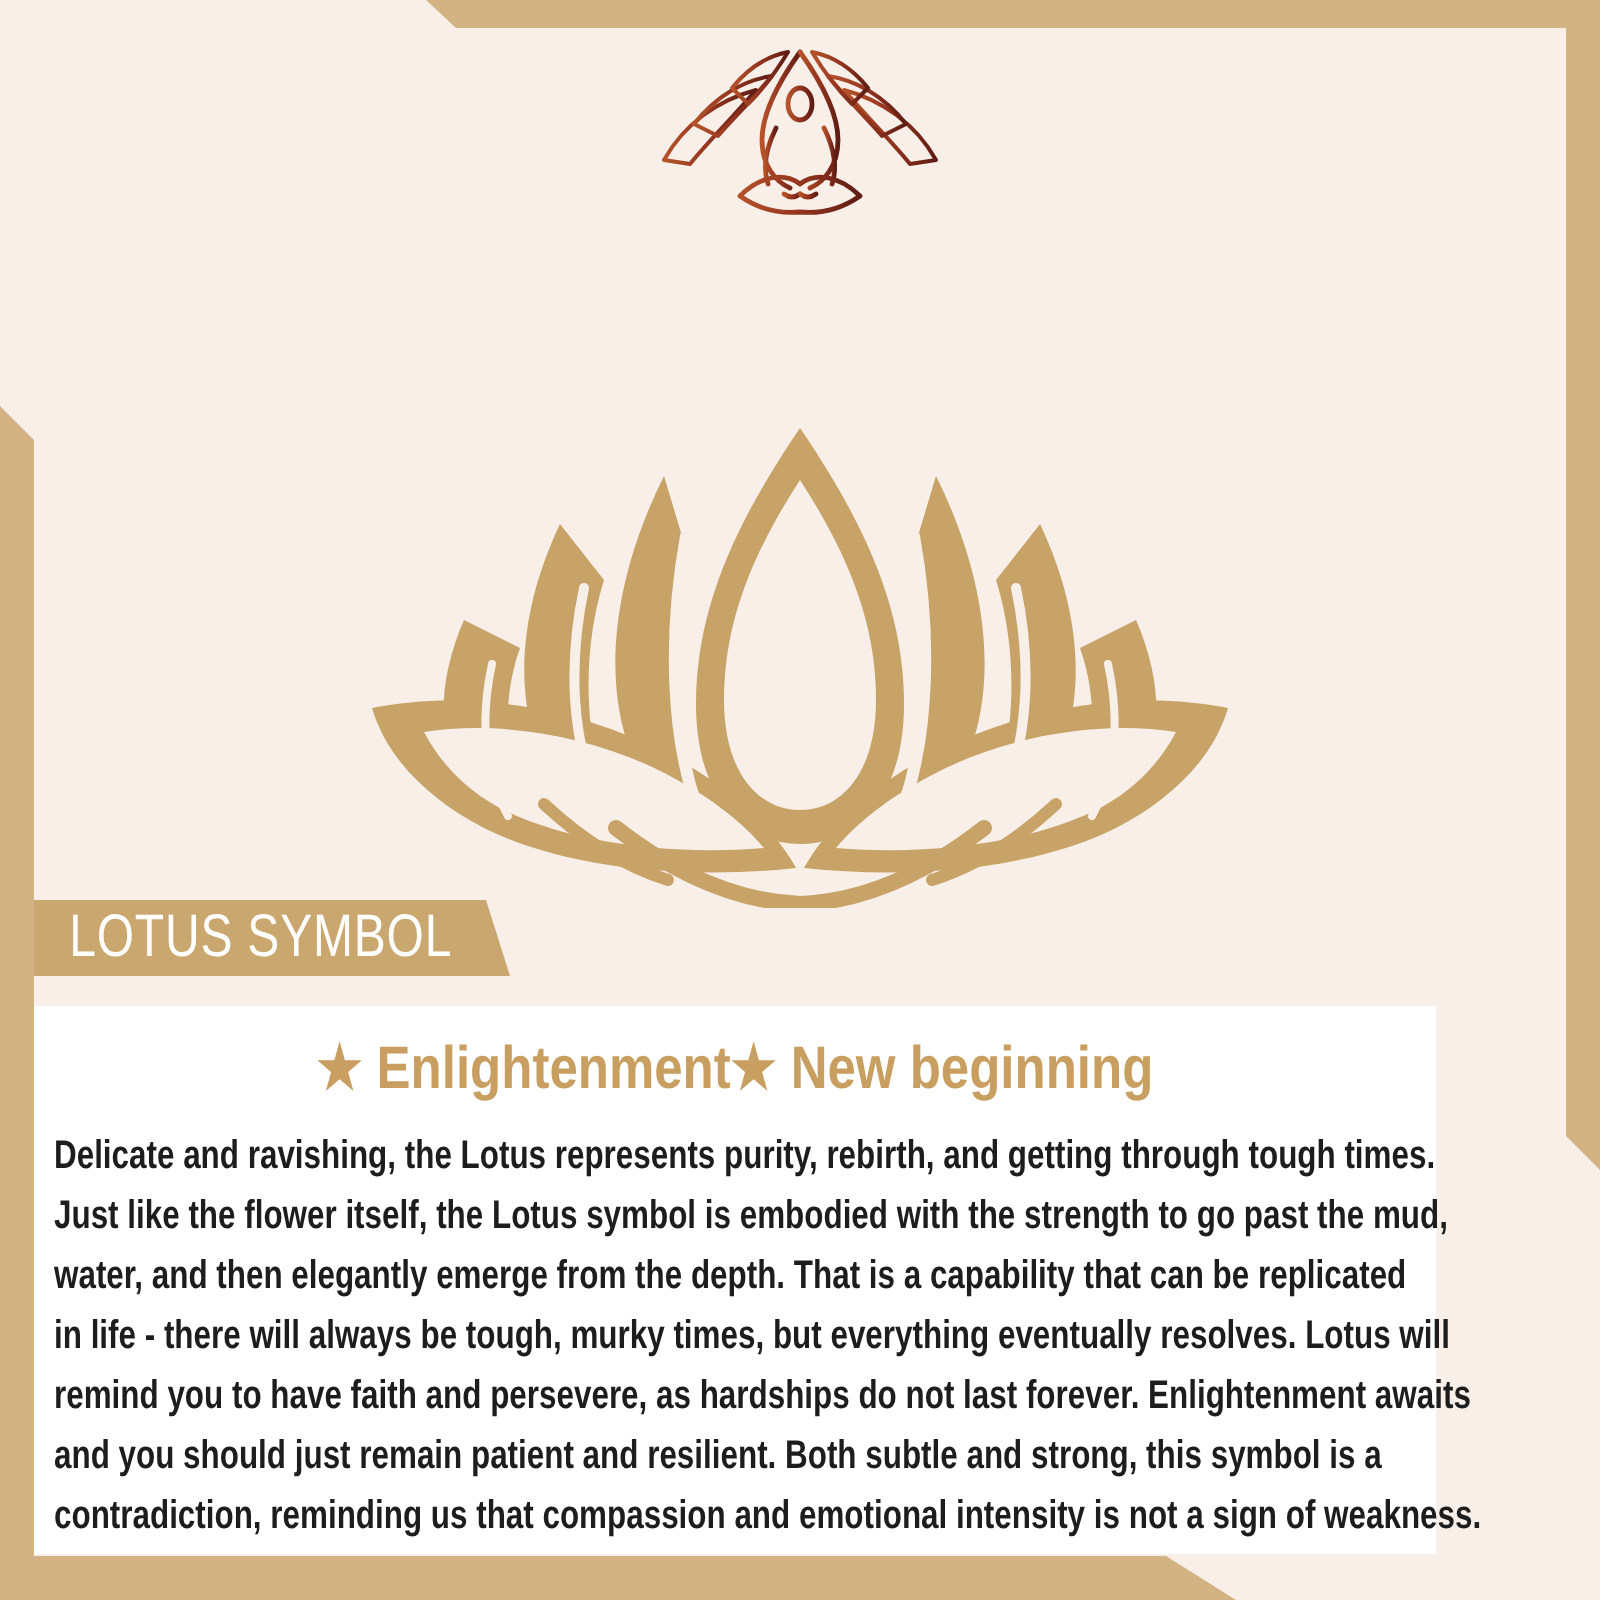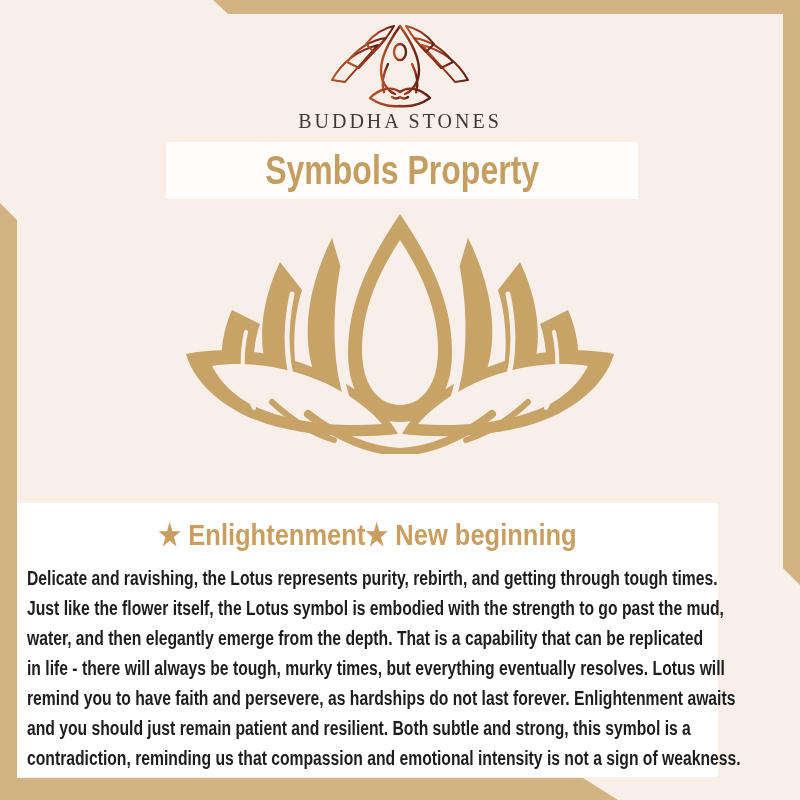--- a/index.html
+++ b/index.html
@@ -88,25 +88,21 @@
       <path d="M78,6 C88,20 97,36 97,50 C97,63 90,71 83,74"></path>
       <ellipse cx="78" cy="32" rx="6" ry="8"></ellipse>
       <path d="M66,44 C61,54 59,63 62,72"></path>
       <path d="M90,44 C95,54 97,63 94,72"></path>
       <path d="M48,78 C58,68 70,66 78,72 C86,66 98,68 108,78 C98,85 88,87 78,86 C68,87 58,85 48,78 Z"></path>
       <path d="M70,77 q4,3 8,0"></path>
       <path d="M78,77 q4,3 8,0"></path>
     </g>
   </svg>
 
-  <div class="brand-name">BUDDHA STONES</div>
 
-  <div class="title-band">
-    <span class="title-text">Symbols Property</span>
-  </div>
 
   <svg class="lotus-svg" viewBox="0 0 440 248" xmlns="http://www.w3.org/2000/svg">
     <g fill="#c8a368">
       <path d="M6,148 C55,138 115,148 163,176 C190,192 208,210 218,228 C162,234 102,228 62,208 C33,193 13,172 6,148 Z"></path>
       <path d="M434,148 C385,138 325,148 277,176 C250,192 232,210 222,228 C278,234 338,228 378,208 C407,193 427,172 434,148 Z"></path>
       <path d="M52,104 C38,136 38,168 54,192 C62,203 74,209 86,210 C72,182 70,146 80,118 Z"></path>
       <path d="M388,104 C402,136 402,168 386,192 C378,203 366,209 354,210 C368,182 370,146 360,118 Z"></path>
       <path d="M100,56 C80,98 76,142 92,176 C100,192 114,202 128,205 C112,170 110,122 122,84 Z"></path>
       <path d="M340,56 C360,98 364,142 348,176 C340,192 326,202 312,205 C328,170 330,122 318,84 Z"></path>
       <path d="M152,32 C128,80 120,132 136,172 C144,190 158,202 175,208 C158,172 152,118 164,72 Z"></path>
@@ -127,20 +123,23 @@
       <path stroke-width="4" d="M374,126 C380,154 378,180 366,202"></path>
     </g>
     <g stroke="#c8a368" fill="none" stroke-linecap="round">
       <path stroke-width="8" d="M128,208 Q174,244 220,246"></path>
       <path stroke-width="8" d="M312,208 Q266,244 220,246"></path>
       <path stroke-width="6" d="M92,196 Q122,224 154,234"></path>
       <path stroke-width="6" d="M348,196 Q318,224 286,234"></path>
     </g>
   </svg>
 
+  <div class="ribbon">
+    <span class="ribbon-text">LOTUS SYMBOL</span>
+  </div>
 
   <div class="content-card">
     <div class="content-heading">★ Enlightenment★ New beginning</div>
     <div class="body-block">
       <div class="body-line">Delicate and ravishing, the Lotus represents purity, rebirth, and getting through tough times.</div>
       <div class="body-line">Just like the flower itself, the Lotus symbol is embodied with the strength to go past the mud,</div>
       <div class="body-line">water, and then elegantly emerge from the depth. That is a capability that can be replicated</div>
       <div class="body-line">in life - there will always be tough, murky times, but everything eventually resolves. Lotus will</div>
       <div class="body-line">remind you to have faith and persevere, as hardships do not last forever. Enlightenment awaits</div>
       <div class="body-line">and you should just remain patient and resilient. Both subtle and strong, this symbol is a</div>

